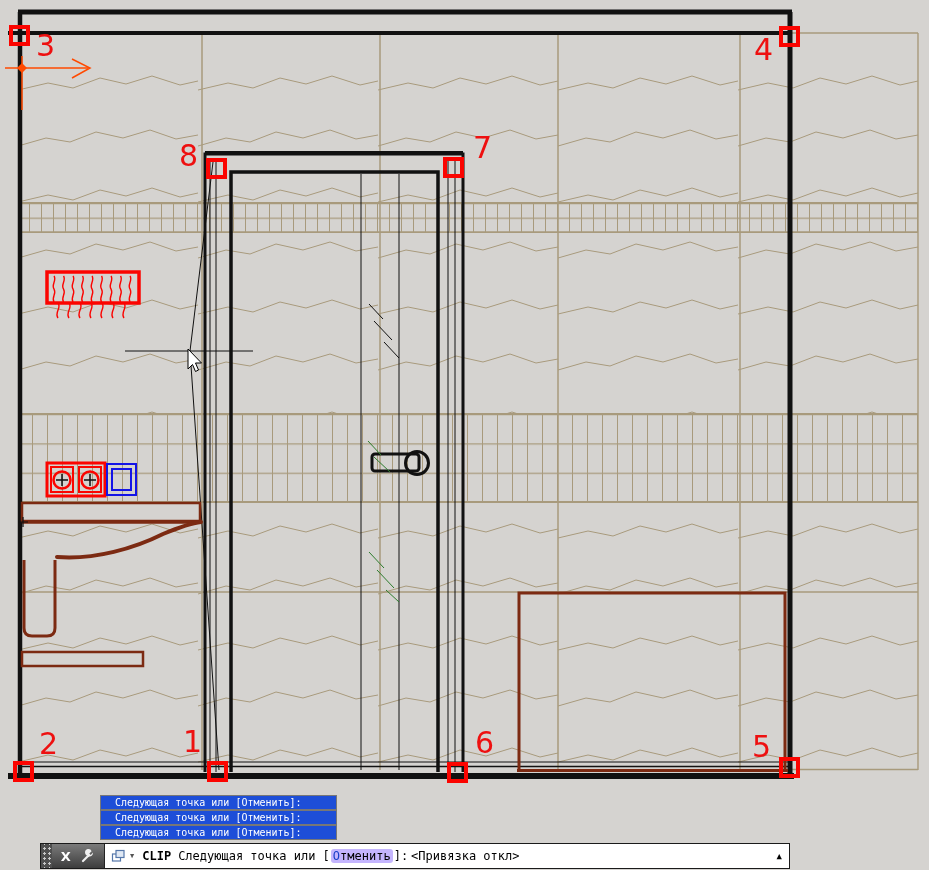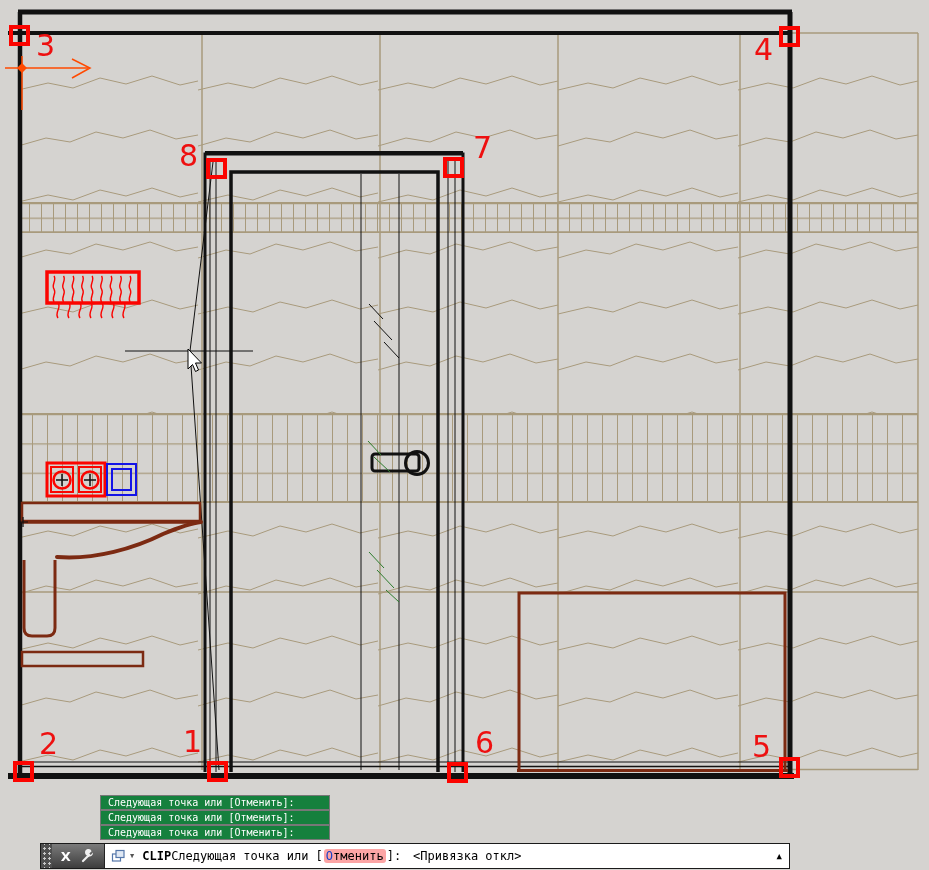--- a/index.html
+++ b/index.html
@@ -16,23 +16,23 @@
     font-family:"DejaVu Sans",sans-serif;font-weight:400;
   }
   
   .grip{
     position:absolute;width:13px;height:13px;border:4px solid #fb0400;
     background:transparent;
   }
   
   .hist{
     position:absolute;left:100px;width:221px;height:13px;
-    background:#15803d;border:1px solid #777;
+    background:#1d4ed8;border:1px solid #777;
     color:#fff;font-family:"DejaVu Sans Mono",monospace;font-size:10px;
-    line-height:13px;padding-left:7px;white-space:nowrap;overflow:hidden;
+    line-height:13px;padding-left:14px;white-space:nowrap;overflow:hidden;
   }
   
   #cmdbar{
     position:absolute;left:40px;top:843px;width:750px;height:26px;
     display:flex;align-items:stretch;border:1px solid #1a1a1a;
     background:#fff;box-sizing:border-box;
   }
   #drag-handle{
     width:11px;background:#4f4f4f;
     background-image:radial-gradient(#c9c9c9 1px, transparent 1.2px);
@@ -47,27 +47,27 @@
     color:#fff;font-size:13px;font-weight:bold;cursor:default;
     font-family:"DejaVu Sans",sans-serif;line-height:1;
   }
   #prompt-area{
     flex:1;display:flex;align-items:center;background:#fff;
     font-family:"DejaVu Sans Mono",monospace;font-size:12px;color:#000;
     white-space:nowrap;overflow:hidden;
   }
   #recent-icon{margin:0 2px 0 6px;}
   #cmd-name{margin-left:8px;font-weight:bold;text-align:center;}
-  #cmd-prefix{}
+  #cmd-prefix{margin-left:7px;}
   .chip{
-    display:inline-block;background:#fca5a5;border-radius:3px;
+    display:inline-block;background:#c4b5fd;border-radius:3px;
     padding:0 2px;margin:0 1px;
   }
   .chip .ini{color:#1840c8;}
-  #cmd-hint{margin-left:12px;text-align:right;}
+  #cmd-hint{margin-left:3px;text-align:right;}
   #expand-arrow{
     margin-left:auto;margin-right:7px;font-size:9px;color:#000;line-height:1;
   }
 </style>
 </head>
 <body>
 
 <div id="canvas-wrap">
 <svg width="929" height="790" viewBox="0 0 929 790">
   <defs>

